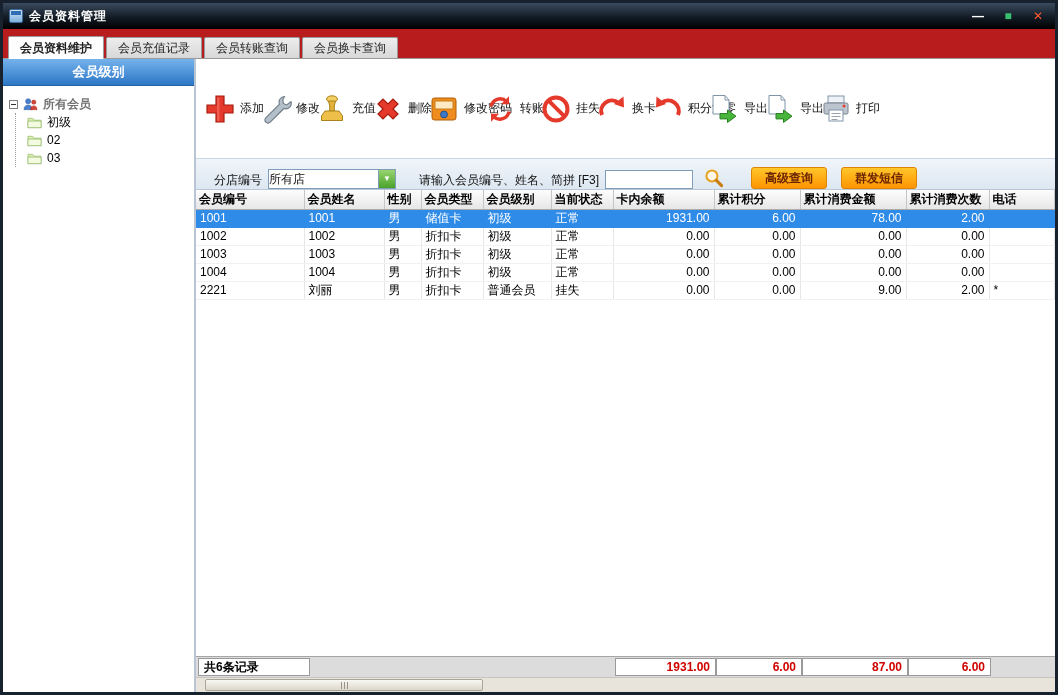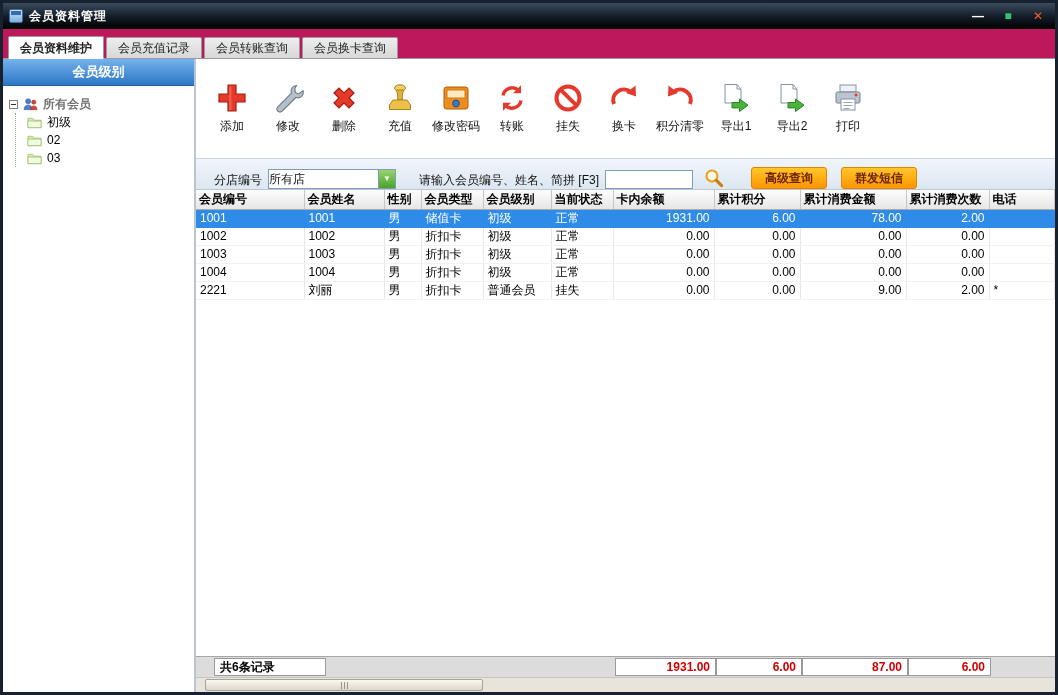--- a/index.html
+++ b/index.html
@@ -35,21 +35,21 @@
   .win-controls { margin-left: auto; display: flex; gap: 8px; align-items: center; }
   .win-btn {
     width: 22px; height: 16px; text-align: center; line-height: 16px;
     font-size: 12px; font-weight: bold; cursor: default;
   }
   .win-btn.min { color: #fff; }
   .win-btn.max { color: #39c06e; }
   .win-btn.close { color: #ff5a30; }
   
   .tabstrip {
-    flex: 0 0 30px; background: #be185d;
+    flex: 0 0 30px; background: #b91c1c;
     display: flex; align-items: flex-end;
     padding: 0 0 0 5px; border-bottom: 1px solid #9a9a9a;
   }
   .tab {
     height: 21px; line-height: 20px; padding: 0 11px;
     border: 1px solid #9a9a9a; border-bottom: none;
     background: linear-gradient(#ededed, #d8d8d8);
     margin-right: 2px; font-size: 12px; color: #222;
     border-radius: 2px 2px 0 0; cursor: default; white-space: nowrap;
   }
@@ -85,21 +85,21 @@
     margin-left: 8px; padding-left: 10px;
     border-left: 1px dotted #9a9a9a;
   }
   
   .content { flex: 1; min-width: 0; display: flex; flex-direction: column; }
   .toolbar {
     flex: 0 0 99px; background: #fff; display: flex; align-items: center;
     padding-left: 8px;
   }
   .tool-btn {
-    width: 56px; display: flex; flex-direction: column; align-items: center;
+    width: 56px; display: flex; flex-direction: row; align-items: center;
     gap: 4px; cursor: default; padding: 4px 0; border-radius: 3px;
   }
   .tool-icon { width: 32px; height: 32px; }
   .tool-icon svg { display: block; }
   .tool-label { font-size: 12px; color: #111; white-space: nowrap; }
   
   .filterbar {
     flex: 0 0 32px; background: linear-gradient(#f0f5fa, #dde7f1);
     border-top: 1px solid #c9d5e3; border-bottom: 1px solid #b9c7d6;
     display: flex; align-items: flex-end; font-size: 12px; color: #111;
@@ -149,21 +149,21 @@
   table.grid tr.selected td { background: #2f8be8; color: #fff; border-right-color: #2f8be8; border-bottom-color: #2f8be8; }
   
   .statusbar {
     flex: 0 0 21px; background: #dcdcdc; border-top: 1px solid #a6a6a6;
     position: relative; font-size: 12px;
   }
   .status-box {
     position: absolute; top: 1px; height: 18px; line-height: 17px;
     background: #fff; border: 1px solid #9a9a9a;
   }
-  .record-box { left: 18px; width: 112px; font-weight: bold; color: #000; padding-left: 5px; }
+  .record-box { left: 2px; width: 112px; font-weight: bold; color: #000; padding-left: 5px; }
   .total-box { font-weight: bold; color: #d00000; text-align: right; padding-right: 5px; }
   .tb0 { left: 419px; width: 101px; }
   .tb1 { left: 520px; width: 86px;  }
   .tb2 { left: 606px; width: 106px; }
   .tb3 { left: 712px; width: 83px;  }
   
   .hscroll {
     flex: 0 0 15px; background: #e8e4dc; border-top: 1px solid #c9c5bd;
     position: relative;
   }
@@ -265,35 +265,35 @@
             <svg viewBox="0 0 32 32" width="32" height="32">
               <path d="M24.5 3.5a5.5 5.5 0 0 0-5 7.6L5.8 24.8A3.1 3.1 0 1 0 10.2 29.2L23.9 15.5a5.5 5.5 0 0 0 7.1-6.9l-4.4 3.3-3.3-1.5-.4-3.9z" fill="#b4bfca" stroke="#6e7a86" stroke-width="1.1"></path>
             </svg>
           </span>
           <span class="tool-label">修改</span>
         </div>
 
         <div class="tool-btn">
           <span class="tool-icon">
             <svg viewBox="0 0 32 32" width="32" height="32">
-              <path d="M6 11 11 6l5 5 5-5 5 5-5 5 5 5-5 5-5-5-5 5-5-5 5-5z" fill="#e5392b" stroke="#a51d0f" stroke-width="1.2"></path>
-            </svg>
-          </span>
-          <span class="tool-label">删除</span>
-        </div>
-
-        <div class="tool-btn">
-          <span class="tool-icon">
-            <svg viewBox="0 0 32 32" width="32" height="32">
               <ellipse cx="16" cy="6" rx="5.5" ry="3.2" fill="#f3cf63" stroke="#a9821a"></ellipse>
               <path d="M12.5 8h7l-1.2 5v5h-4.6v-5z" fill="#e4b23a" stroke="#a9821a"></path>
               <path d="M9 18h14l3.5 5v4.5H5.5V23z" fill="#eec04a" stroke="#a9821a"></path>
             </svg>
           </span>
           <span class="tool-label">充值</span>
+        </div>
+
+        <div class="tool-btn">
+          <span class="tool-icon">
+            <svg viewBox="0 0 32 32" width="32" height="32">
+              <path d="M6 11 11 6l5 5 5-5 5 5-5 5 5 5-5 5-5-5-5 5-5-5 5-5z" fill="#e5392b" stroke="#a51d0f" stroke-width="1.2"></path>
+            </svg>
+          </span>
+          <span class="tool-label">删除</span>
         </div>
 
         <div class="tool-btn">
           <span class="tool-icon">
             <svg viewBox="0 0 32 32" width="32" height="32">
               <rect x="4" y="5" width="24" height="22" rx="2.5" fill="#ef8c1e" stroke="#b05c08"></rect>
               <rect x="7" y="8" width="18" height="8" fill="#ffe9c2" stroke="#c97d18"></rect>
               <circle cx="16" cy="21.5" r="3.4" fill="#3a79c8" stroke="#1f4f8c"></circle>
             </svg>
           </span>

